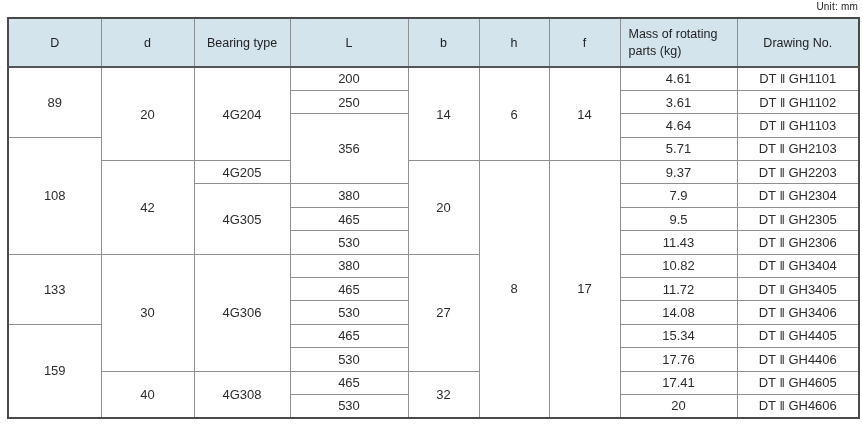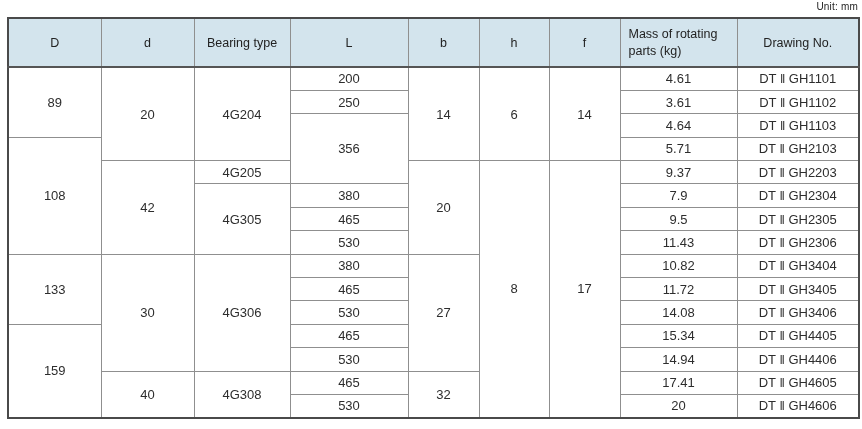--- a/index.html
+++ b/index.html
@@ -167,21 +167,21 @@
           <td>DT ‖ GH3406</td>
         </tr>
         <tr>
           <td rowspan="4">159</td>
           <td>465</td>
           <td>15.34</td>
           <td>DT ‖ GH4405</td>
         </tr>
         <tr>
           <td>530</td>
-          <td>14.94</td>
+          <td>17.76</td>
           <td>DT ‖ GH4406</td>
         </tr>
         <tr>
           <td rowspan="2">40</td>
           <td rowspan="2">4G308</td>
           <td>465</td>
           <td rowspan="2">32</td>
           <td>17.41</td>
           <td>DT ‖ GH4605</td>
         </tr>

